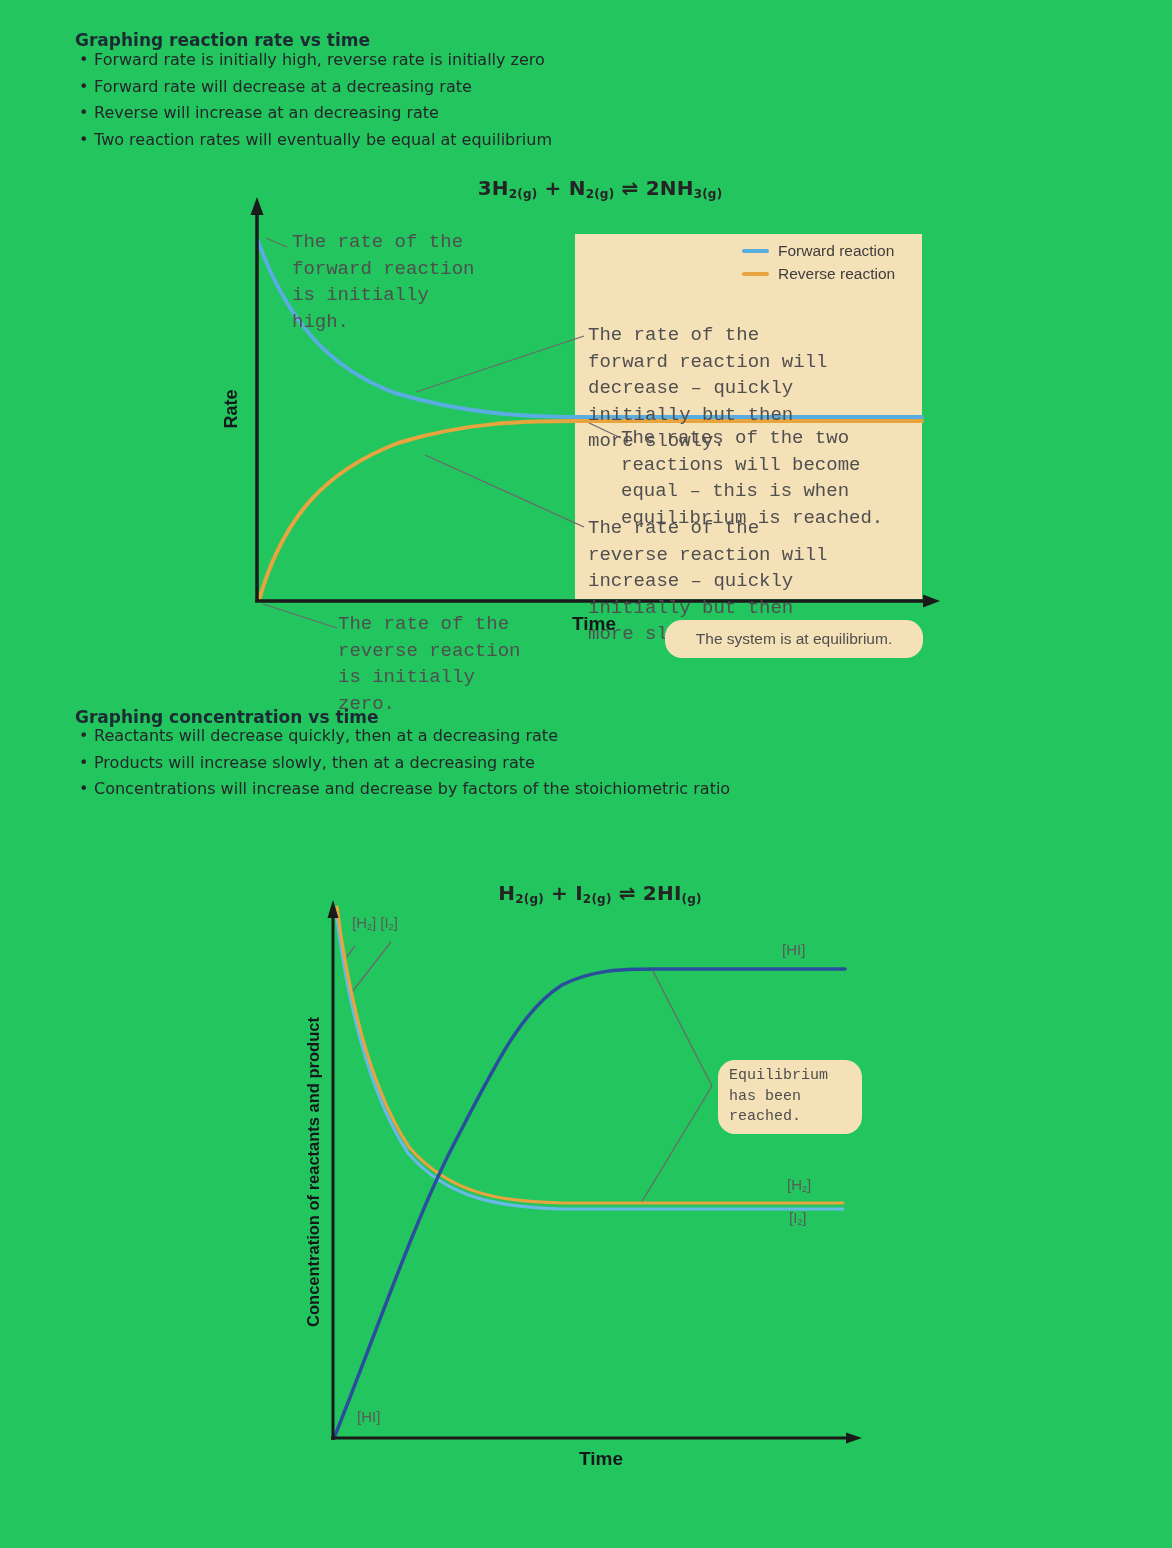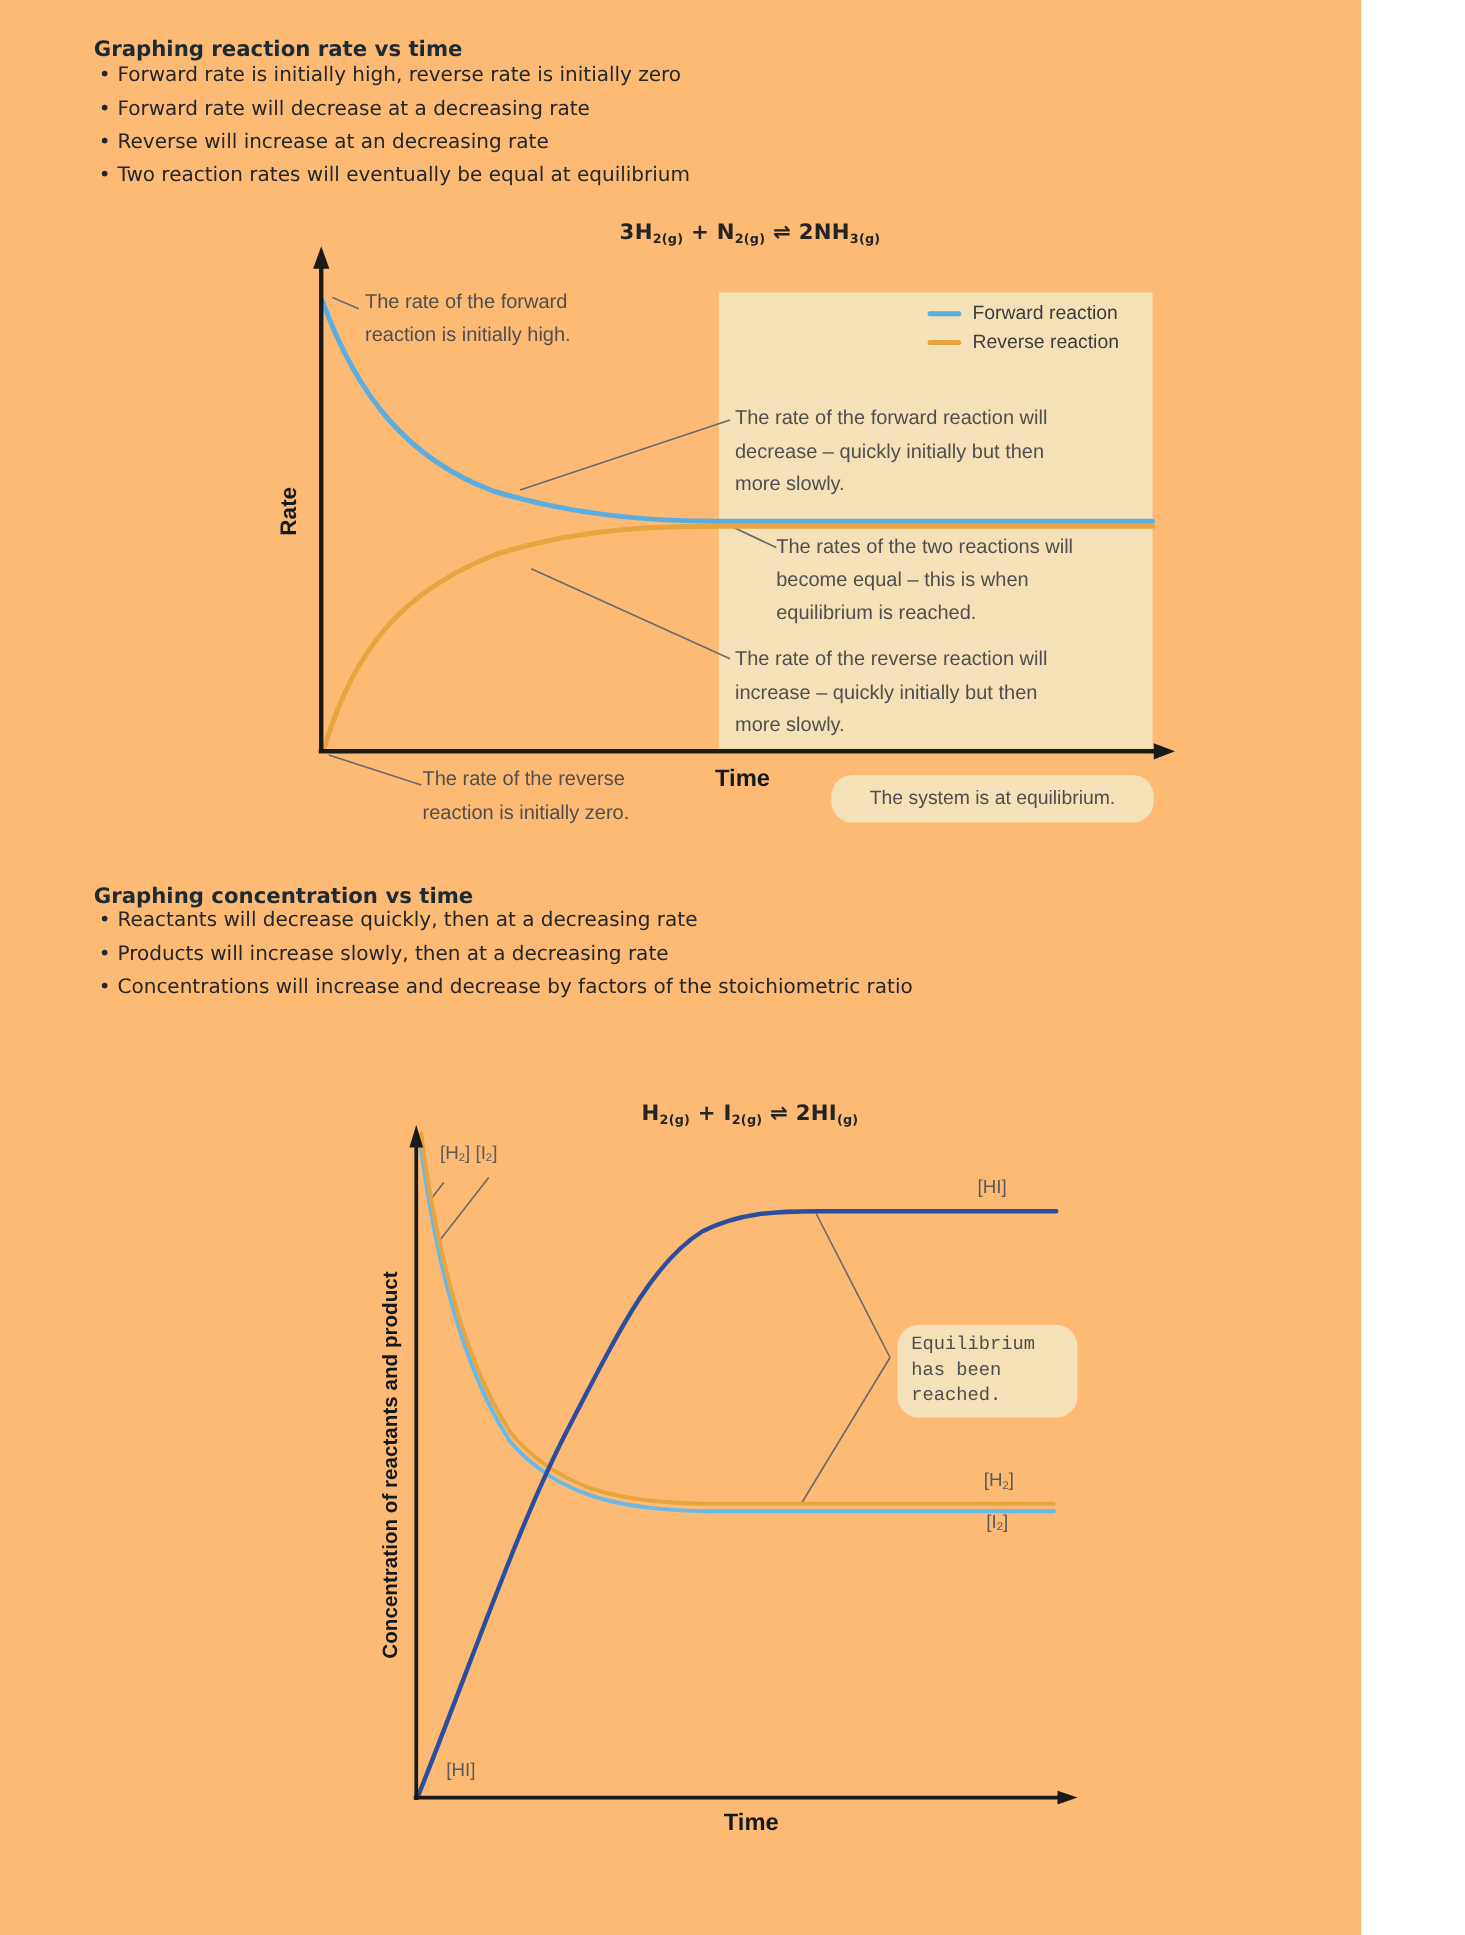--- a/index.html
+++ b/index.html
@@ -1,44 +1,44 @@
 <!DOCTYPE html>
 <html><head>
 <meta charset="utf-8">
 <style>
   * { margin:0; padding:0; box-sizing:border-box; }
   html,body { background:#ffffff; }
   body {
     width:1172px; height:1548px; position:relative;
     font-family:"DejaVu Sans", sans-serif; color:#222;
   }
-  .page { position:absolute; left:0; top:0; width:1089px; height:1548px; background:#fdba74; overflow:hidden; }
+  .page { position:absolute; left:0; top:0; width:1172px; height:1548px; background:#22c55e; overflow:hidden; }
   .abs { position:absolute; }
 
   
   .sec-title { font-size:17px; font-weight:700; color:#1c2b33; font-family:"DejaVu Sans",sans-serif; }
   ul.bullets { list-style:none; }
   ul.bullets li {
     font-size:16px; line-height:26.5px; color:#24272a;
     padding-left:16px; position:relative;
   }
   ul.bullets li::before { content:"•"; position:absolute; left:1px; color:#24272a; }
 
   
   .equation {
     position:absolute; text-align:center;
     font-family:"DejaVu Sans", sans-serif;
-    font-size:17px; font-weight:700; color:#242424; letter-spacing:0.2px;
+    font-size:20px; font-weight:700; color:#242424; letter-spacing:0.2px;
   }
   .equation .sub, .glabel .sub { font-size:0.6em; position:relative; bottom:-0.27em; }
 
   
   .ann {
-    position:absolute; font-family:Liberation Sans, sans-serif;
-    font-size:16px; line-height:26.5px; color:#4f4f4f;
+    position:absolute; font-family:Liberation Mono, monospace;
+    font-size:19px; line-height:26.5px; color:#4f4f4f;
   }
   .glabel {
     position:absolute; font-family:"Liberation Sans", sans-serif;
     font-size:15px; color:#5a5a5a; white-space:nowrap;
   }
   .vlabel {
     position:absolute; white-space:nowrap;
     transform:translate(-50%,-50%) rotate(-90deg);
     font-family:"Liberation Sans", sans-serif; font-weight:700; color:#15191c;
   }

